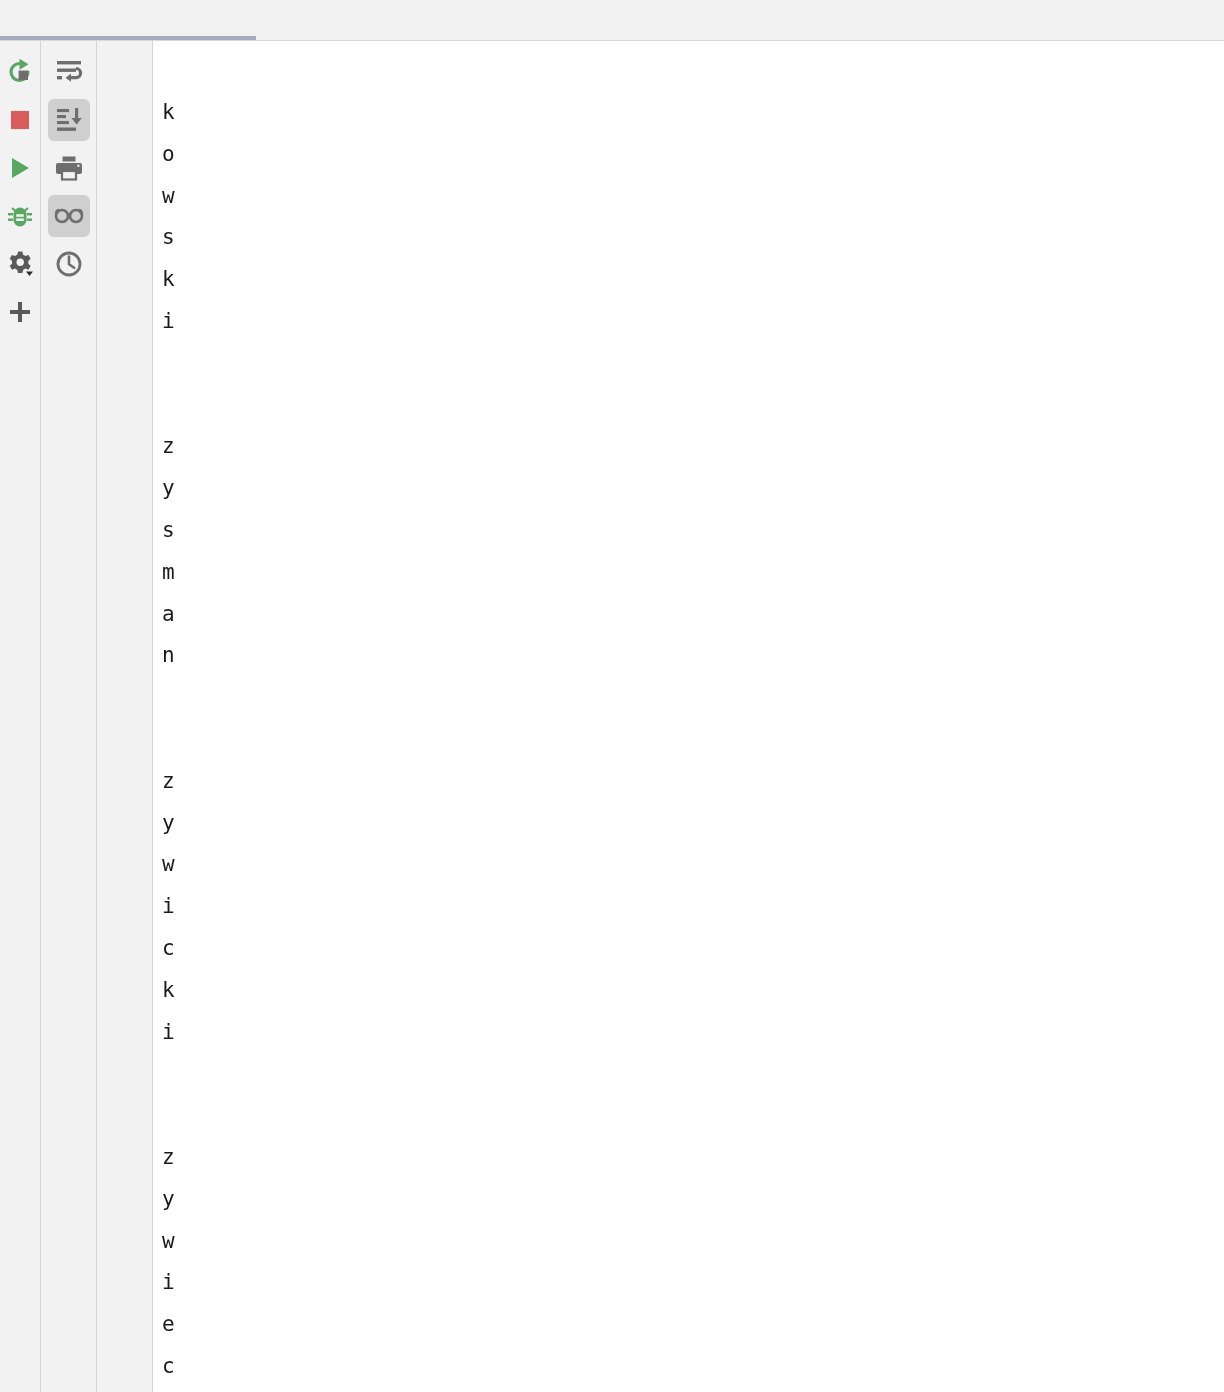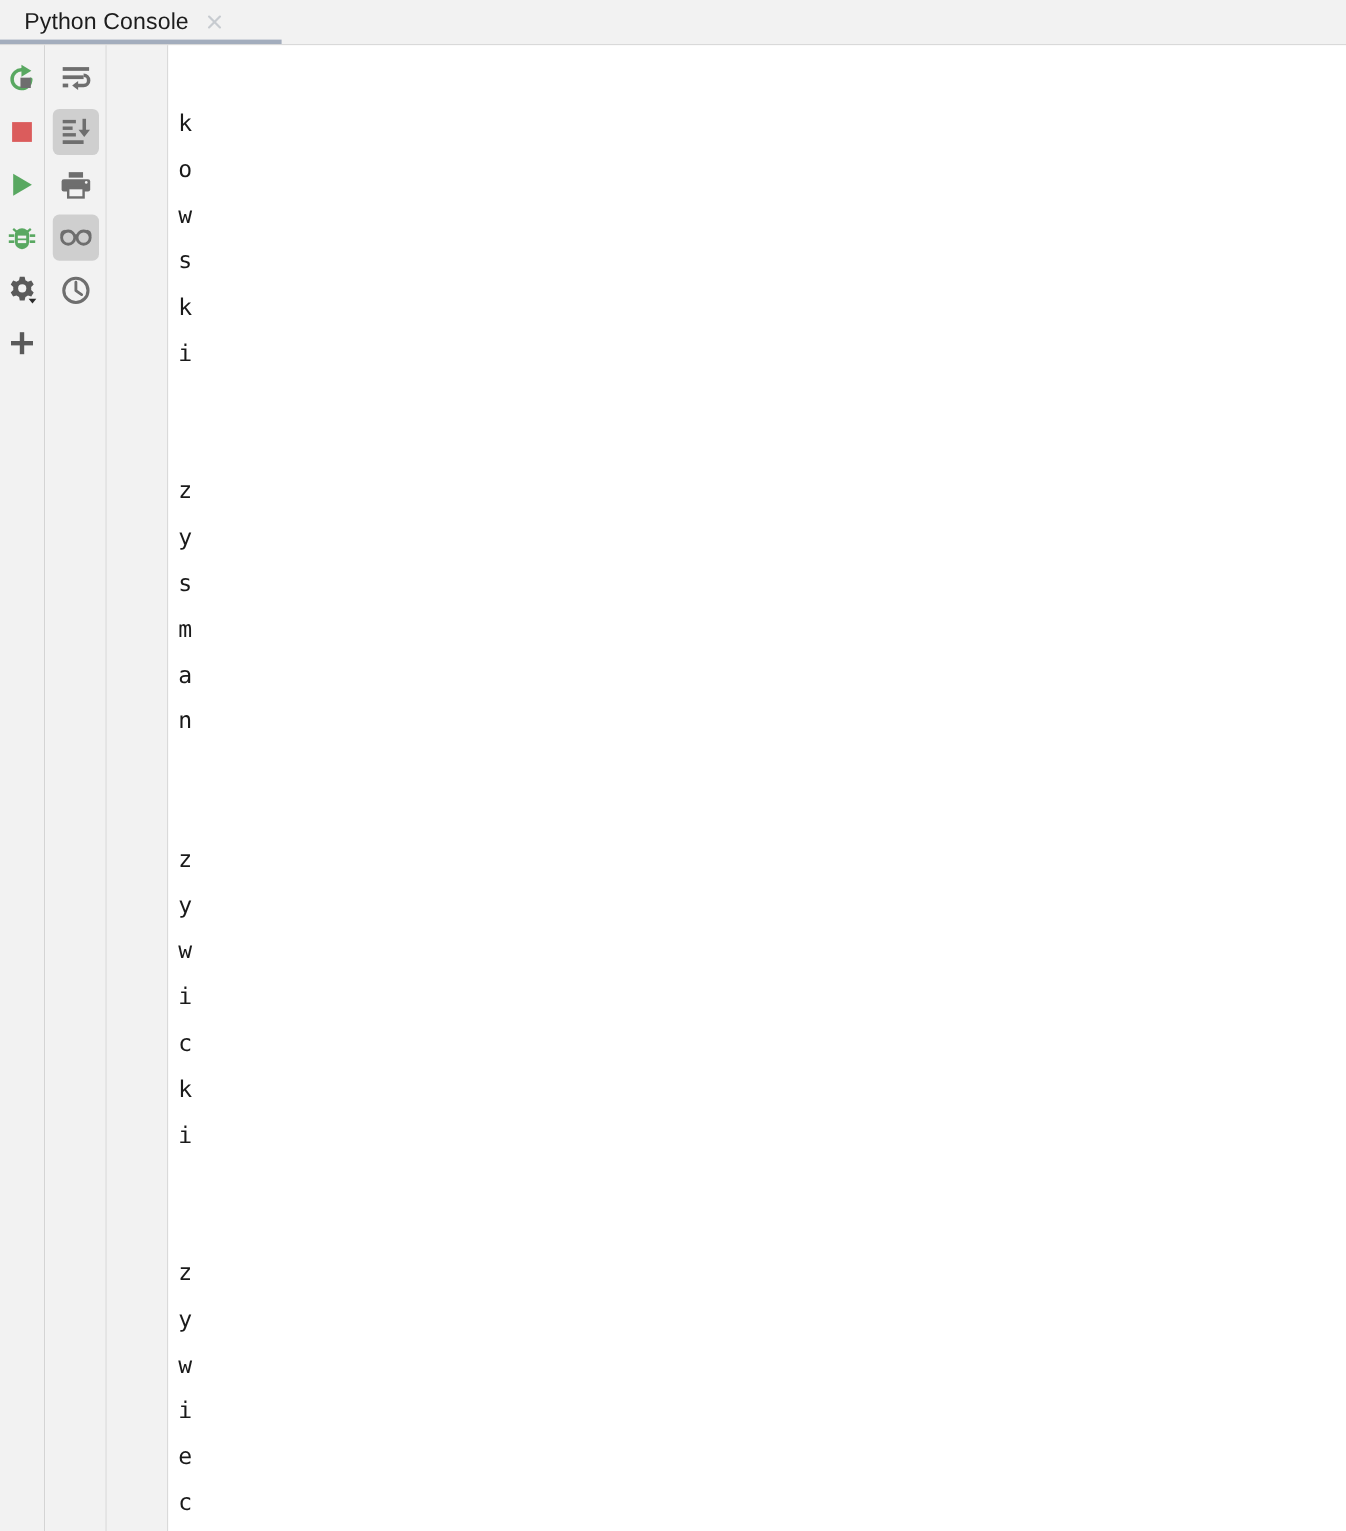--- a/index.html
+++ b/index.html
@@ -137,24 +137,20 @@
     font-size: 21px;
     line-height: 41.8px;
     color: #1a1a1a;
     white-space: pre;
   }
 </style>
 </head>
 <body>
 
 <div class="tabbar">
-  <div class="tab">
-    <span class="tab-title">Python Console</span>
-    <span class="tab-close"></span>
-  </div>
   <div class="tab-underline"></div>
 </div>
 
 <div class="main">
 
   <div class="toolcol toolcol-left">
 
     <div class="tbtn">
       <span>
         <svg width="28" height="28" viewBox="0 0 28 28">

